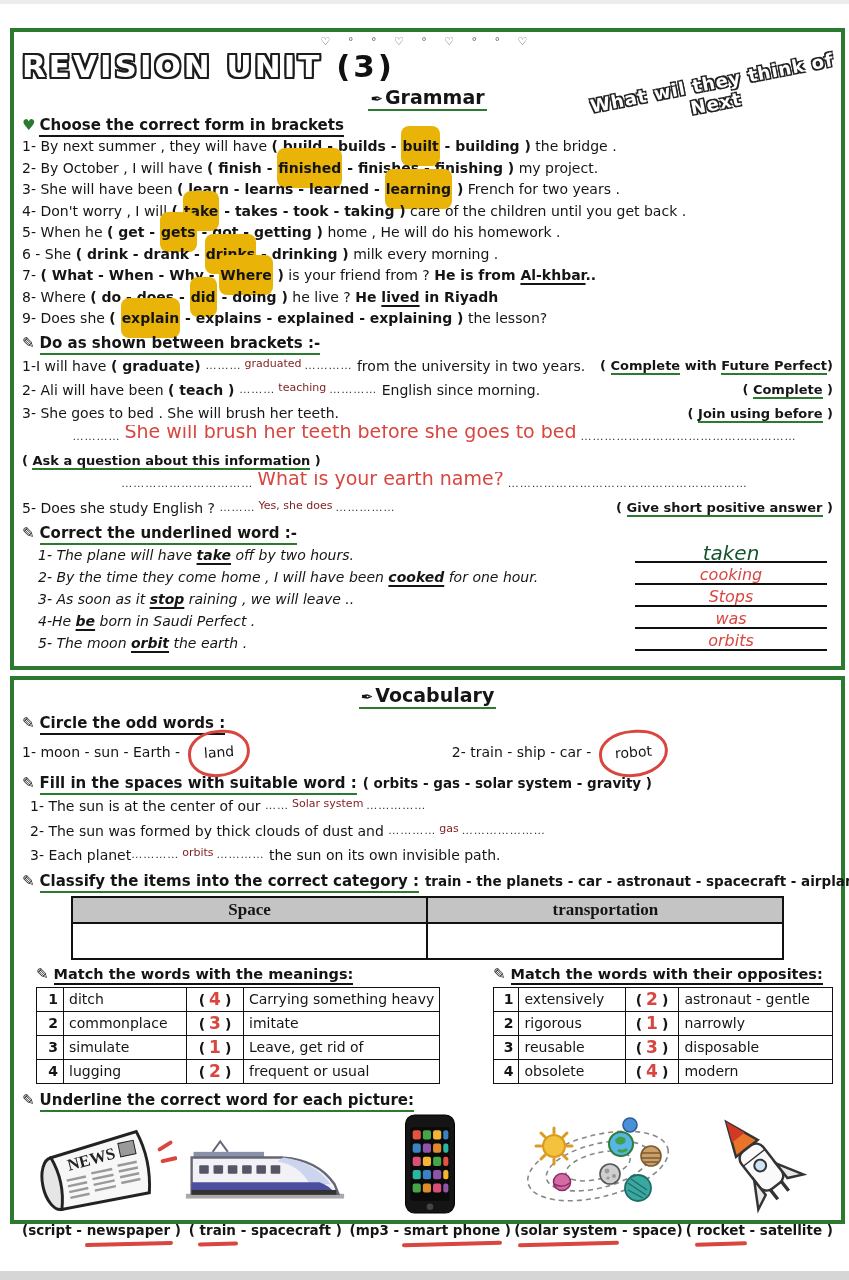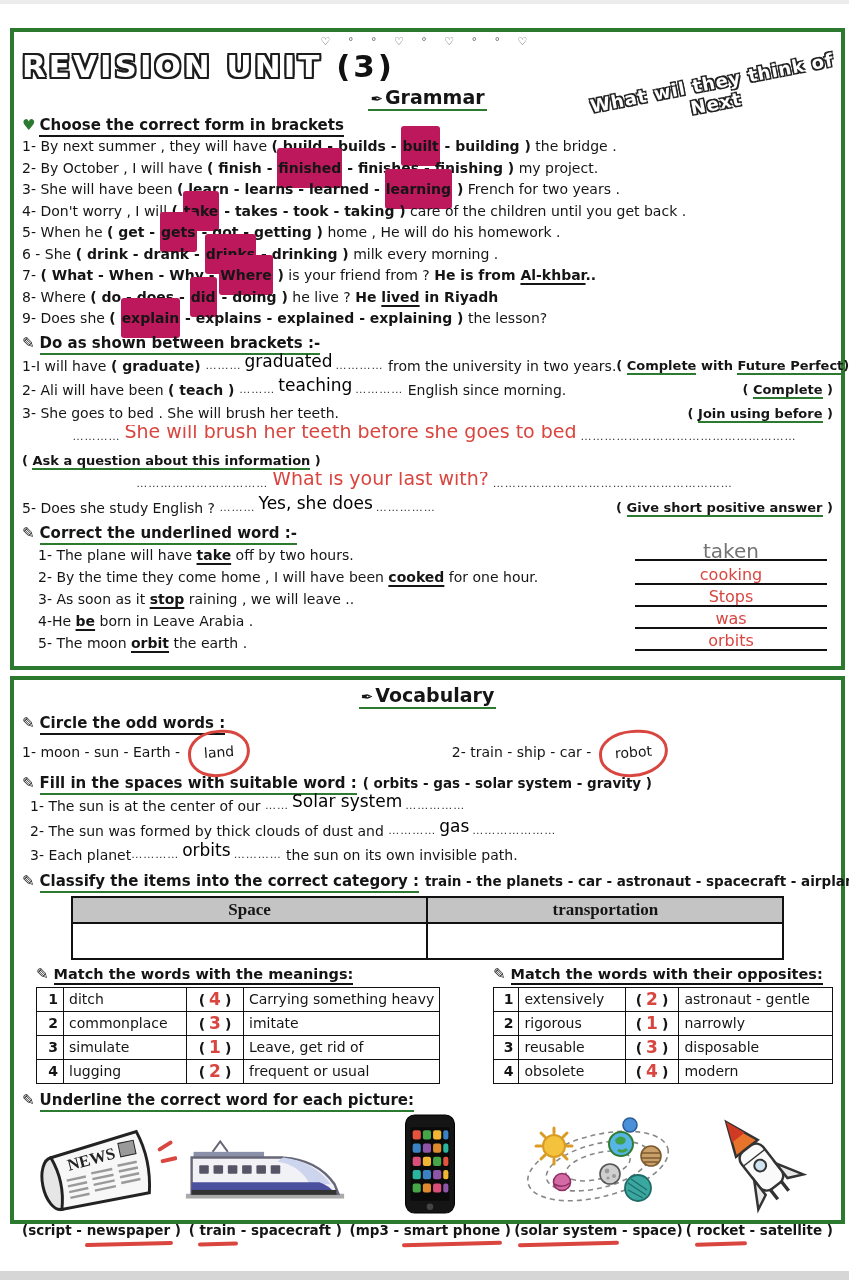--- a/index.html
+++ b/index.html
@@ -30,41 +30,41 @@
   .uline-black{border-bottom:2px solid #151515;}
   .uline-green{border-bottom:2.5px solid #2b7a2f;}
   .pencil{font-size:15px;margin-right:5px;}
   .heart{color:#2b7a2f;font-size:15px;margin-right:4px;}
   .bank{font-weight:bold;font-size:13.5px;margin-left:6px;}
 
   .q-line{font-size:14px;line-height:21.5px;white-space:nowrap;}
   
   .sg-p{}
   .sg-b{font-weight:bold;}
-  .sg-h{font-weight:bold;background:#be185d;padding:12px 1px;border-radius:3px;}
+  .sg-h{font-weight:bold;background:#eab308;padding:12px 1px;border-radius:8px;}
   .sg-u{font-weight:bold;text-decoration:underline;text-decoration-thickness:2px;text-underline-offset:3px;}
   .sg-g{font-weight:bold;border-bottom:2px solid #2b7a2f;}
   .sg-d{font-size:11px;letter-spacing:1px;color:#333;vertical-align:2px;}
-  .sg-ra{color:#000000;font-size:17px;line-height:1;position:relative;top:-4px;padding:0 3px;}
+  .sg-ra{color:#7f1d1d;font-size:11px;line-height:1;position:relative;top:-4px;padding:0 3px;}
   .sg-rl{color:#d9453f;font-size:19px;line-height:1;position:relative;top:-4px;padding:0 4px;}
   .sg-c{font-size:14px;border:3px solid #d9453f;border-radius:50% 45% 55% 48%;padding:4px 13px 7px;
         display:inline-block;transform:rotate(-4deg);margin:-9px 0 -9px 3px;}
   .sg-ru{font-weight:bold;position:relative;}
   .sg-ru::after{content:"";position:absolute;left:-2px;right:-2px;bottom:-8px;height:4px;background:#d9453f;
         border-radius:3px;transform:rotate(-1.5deg);}
 
   .br-row{display:flex;align-items:flex-start;line-height:23px;font-size:14px;}
   .br-line{flex:1;white-space:nowrap;}
   .br-instr{white-space:nowrap;font-size:13px;text-align:right;}
   .br-answer{line-height:24px;white-space:nowrap;overflow:hidden;padding-left:14px;text-align:center;}
-  .c-row{display:flex;align-items:flex-start;line-height:22px;font-size:14px;}
+  .c-row{display:flex;align-items:flex-end;line-height:22px;font-size:14px;font-style:italic;}
   .c-row .c-line{flex:1;white-space:nowrap;padding-left:16px;}
   .c-ans{width:192px;margin:0 6px 3px 0;text-align:center;border-bottom:2px solid #111;
          color:#d9453f;font-size:16px;line-height:17px;}
-  .c-ans.black-ink{color:#737373;font-size:20px;line-height:15px;}
+  .c-ans.black-ink{color:#14532d;font-size:20px;line-height:15px;}
 
   .odd-row{display:flex;line-height:30px;font-size:14px;margin:3px 0 4px;}
   .odd-left{flex:1;}
   .odd-right{width:47%;}
 
   .fill-line{font-size:14px;line-height:23.5px;white-space:nowrap;padding-left:8px;}
 
   table.classify{width:88%;margin:4px auto 2px;border-collapse:collapse;}
   table.classify th{border:2px solid #111;background:#c4c4c4;font-family:"Liberation Serif",serif;
        font-size:17px;font-weight:bold;padding:1px;line-height:22px;}
@@ -132,21 +132,21 @@
       <div class="br-instr"><span class="sg-b">( </span><span class="sg-g">Complete</span><span class="sg-b"> )</span></div>
     </div>
     <div class="br-row">
       <div class="br-line"><span class="sg-p">3-  She goes to bed . She will brush her teeth.</span></div>
       <div class="br-instr"><span class="sg-b">( </span><span class="sg-g">Join using before</span><span class="sg-b"> )</span></div>
     </div>
     <div class="br-answer"><span class="sg-d">…………</span><span class="sg-rl">She will brush her teeth before she goes to bed</span><span class="sg-d">………………………………………………</span></div>
     <div class="br-row">
       <div class="br-instr"><span class="sg-b">( </span><span class="sg-g">Ask a question about this information</span><span class="sg-b"> )</span></div>
     </div>
-    <div class="br-answer"><span class="sg-d">……………………………</span><span class="sg-rl">What is your last with?</span><span class="sg-d">……………………………………………………</span></div>
+    <div class="br-answer"><span class="sg-d">……………………………</span><span class="sg-rl">What is your earth name?</span><span class="sg-d">……………………………………………………</span></div>
     <div class="br-row">
       <div class="br-line"><span class="sg-p">5- Does she study English ? </span><span class="sg-d">………</span><span class="sg-ra">Yes, she does</span><span class="sg-d">……………</span></div>
       <div class="br-instr"><span class="sg-b">( </span><span class="sg-g">Give short positive answer</span><span class="sg-b"> )</span></div>
     </div>
 
     <div class="sub-row">
       <span class="pencil">✎</span><span class="sub uline-green">Correct the underlined word :-</span>
     </div>
     <div class="c-row">
       <div class="c-line"><span class="sg-p">1- The plane will have </span><span class="sg-u">take</span><span class="sg-p"> off by two hours.</span></div>
@@ -154,21 +154,21 @@
     </div>
     <div class="c-row">
       <div class="c-line"><span class="sg-p">2-  By the time they come home , I will have been </span><span class="sg-u">cooked</span><span class="sg-p"> for one hour.</span></div>
       <div class="c-ans">cooking</div>
     </div>
     <div class="c-row">
       <div class="c-line"><span class="sg-p">3-  As soon as it </span><span class="sg-u">stop</span><span class="sg-p"> raining , we will leave ..</span></div>
       <div class="c-ans">Stops</div>
     </div>
     <div class="c-row">
-      <div class="c-line"><span class="sg-p">4-He  </span><span class="sg-u">be</span><span class="sg-p"> born in Leave Arabia .</span></div>
+      <div class="c-line"><span class="sg-p">4-He  </span><span class="sg-u">be</span><span class="sg-p"> born in Saudi Perfect .</span></div>
       <div class="c-ans">was</div>
     </div>
     <div class="c-row">
       <div class="c-line"><span class="sg-p">5-  The moon </span><span class="sg-u">orbit</span><span class="sg-p">  the earth .</span></div>
       <div class="c-ans">orbits</div>
     </div>
   </div>
 
   <div class="box" id="vocab-box">
     <div class="sec-head-wrap">

